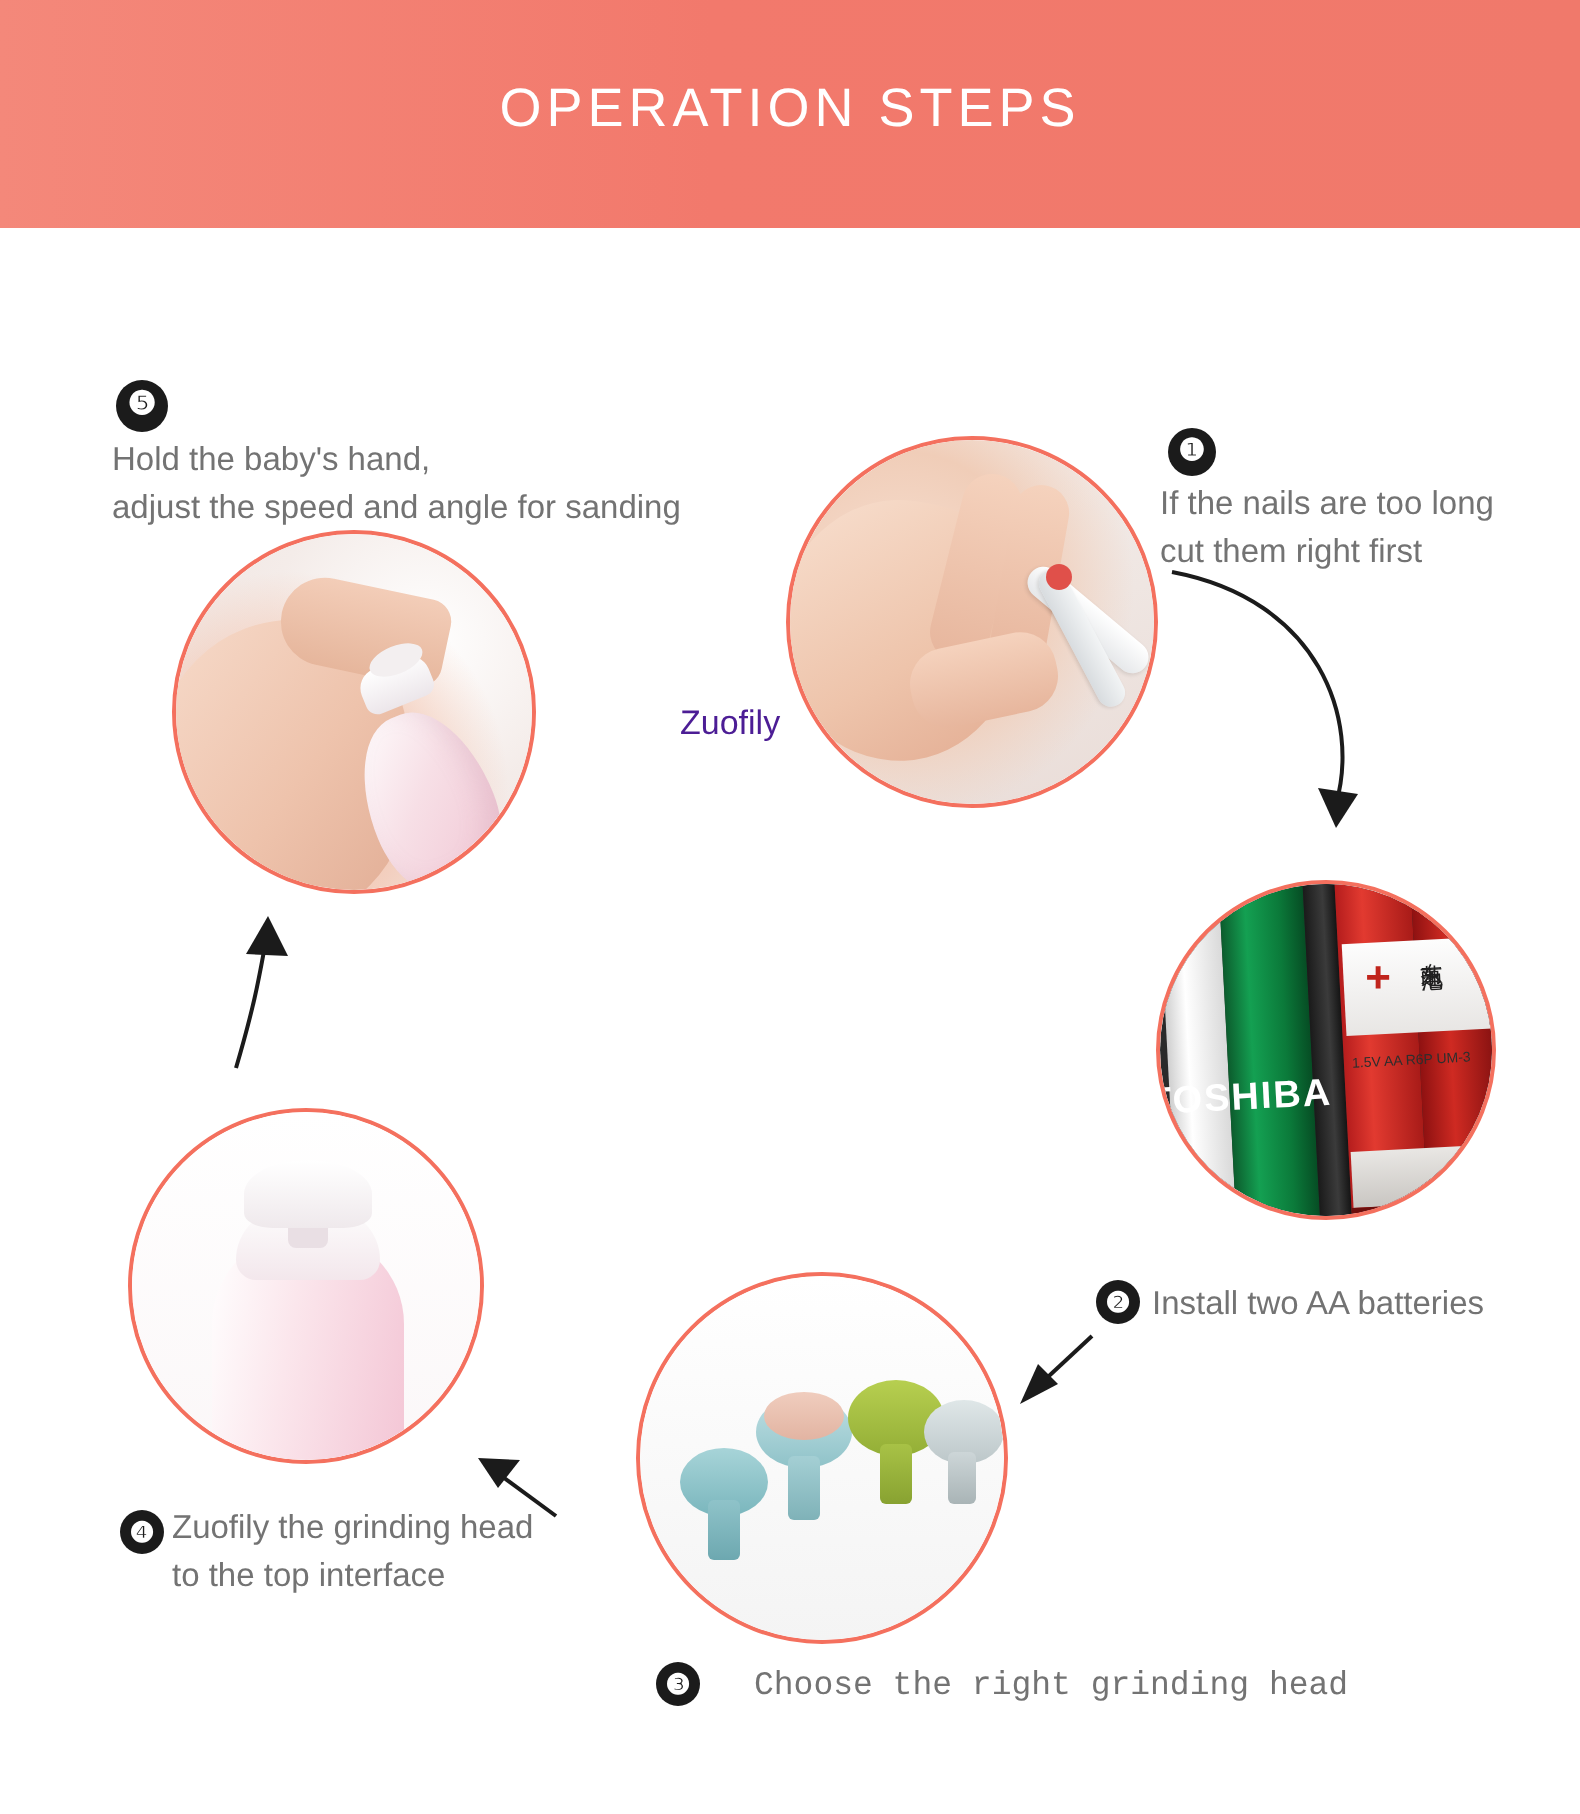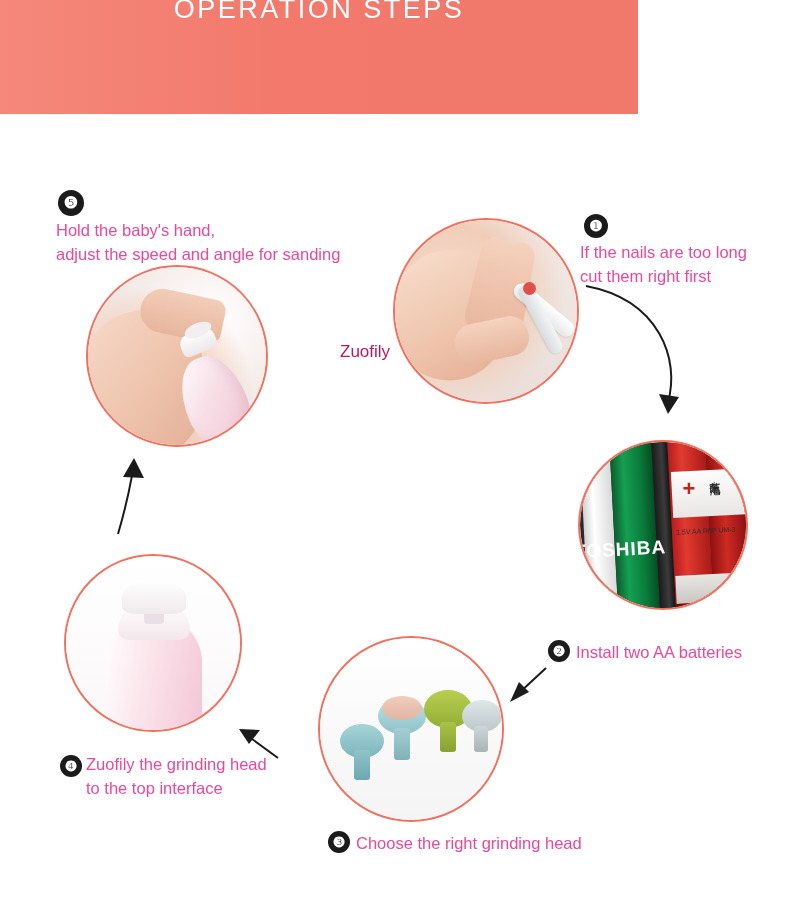--- a/index.html
+++ b/index.html
@@ -13,25 +13,25 @@
     position: relative;
     font-family: "Liberation Sans", sans-serif;
     overflow: hidden;
   }
 
   
   .banner {
     position: absolute;
     left: 0;
     top: 0;
-    width: 638px;
+    width: 790px;
     height: 114px;
     background: linear-gradient(90deg, #f4887a 0%, #f2796c 45%, #f0796b 100%);
     display: flex;
-    align-items: flex-start;
+    align-items: center;
     justify-content: center;
   }
   .banner-title {
     color: #ffffff;
     font-size: 27px;
     letter-spacing: 2.5px;
     font-weight: 400;
     text-align: center;
     margin-top: -6px;
   }
@@ -295,46 +295,46 @@
     color: #ffffff;
     font-size: 14px;
     line-height: 22px;
     text-align: center;
     font-weight: bold;
   }
 
   
   .label {
     position: absolute;
-    color: #ec4899;
+    color: #737373;
     font-size: 16.5px;
     line-height: 24px;
     white-space: pre-line;
   }
 
   #badge-5 { left: 58px; top: 190px; width: 26px; height: 26px; font-size: 16px; line-height: 26px; }
   #label-5 { left: 56px; top: 218px; width: 360px; }
 
   #badge-1 { left: 584px; top: 214px; width: 24px; height: 24px; font-size: 15px; line-height: 24px; }
   #label-1 { left: 580px; top: 240px; width: 210px; }
 
   #badge-2 { left: 548px; top: 640px; }
   #label-2 { left: 576px; top: 640px; width: 220px; }
 
   #badge-3 { left: 328px; top: 831px; }
-  #label-3 { left: 356px; top: 831px; width: 300px; }
+  #label-3 { left: 377px; top: 831px; width: 300px; font-family: Liberation Mono, monospace; }
 
   #badge-4 { left: 60px; top: 755px; }
   #label-4 { left: 86px; top: 752px; width: 260px; }
 
   
   #watermark {
     position: absolute;
-    left: 340px; top: 342px;
-    color: #be185d;
+    left: 340px; top: 352px;
+    color: #4c1d95;
     font-size: 17px;
   }
 
   
   .arrow-svg {
     position: absolute;
     left: 0; top: 0;
     width: 790px; height: 907px;
     pointer-events: none;
   }

